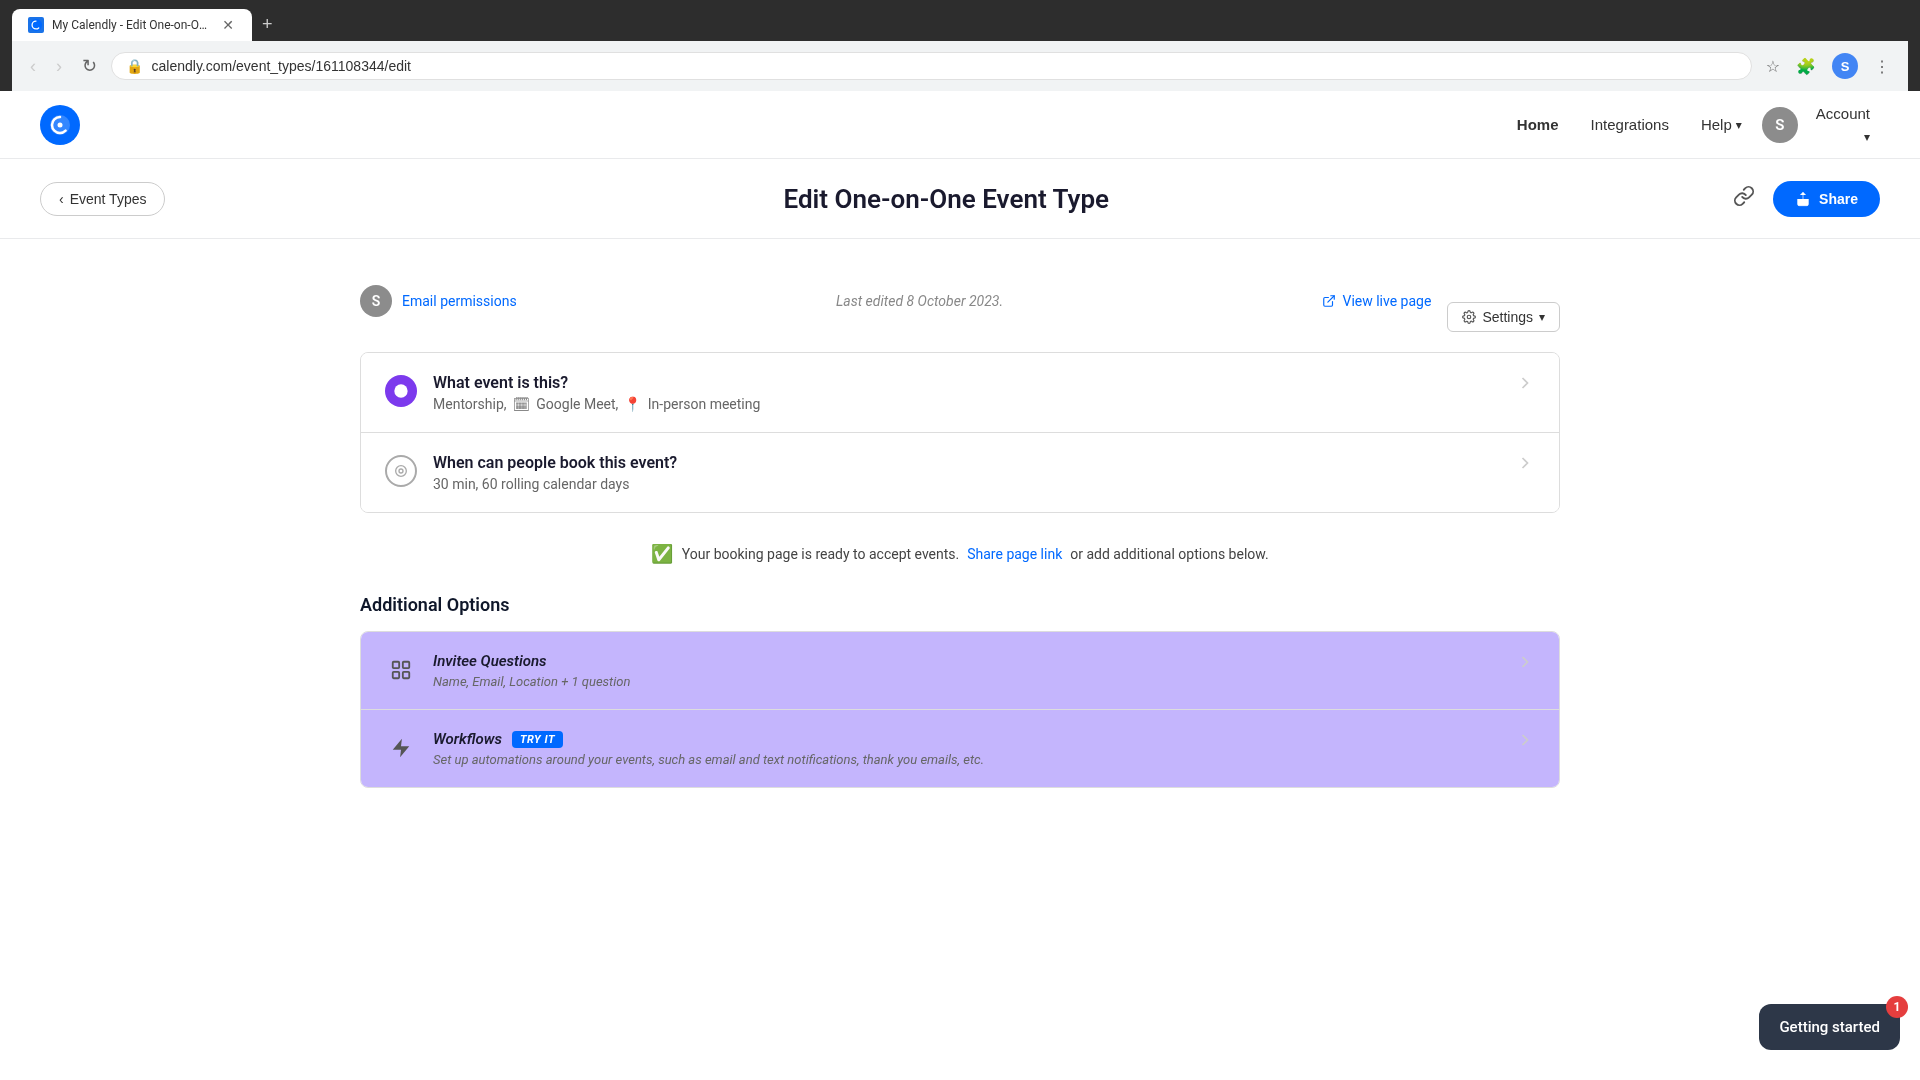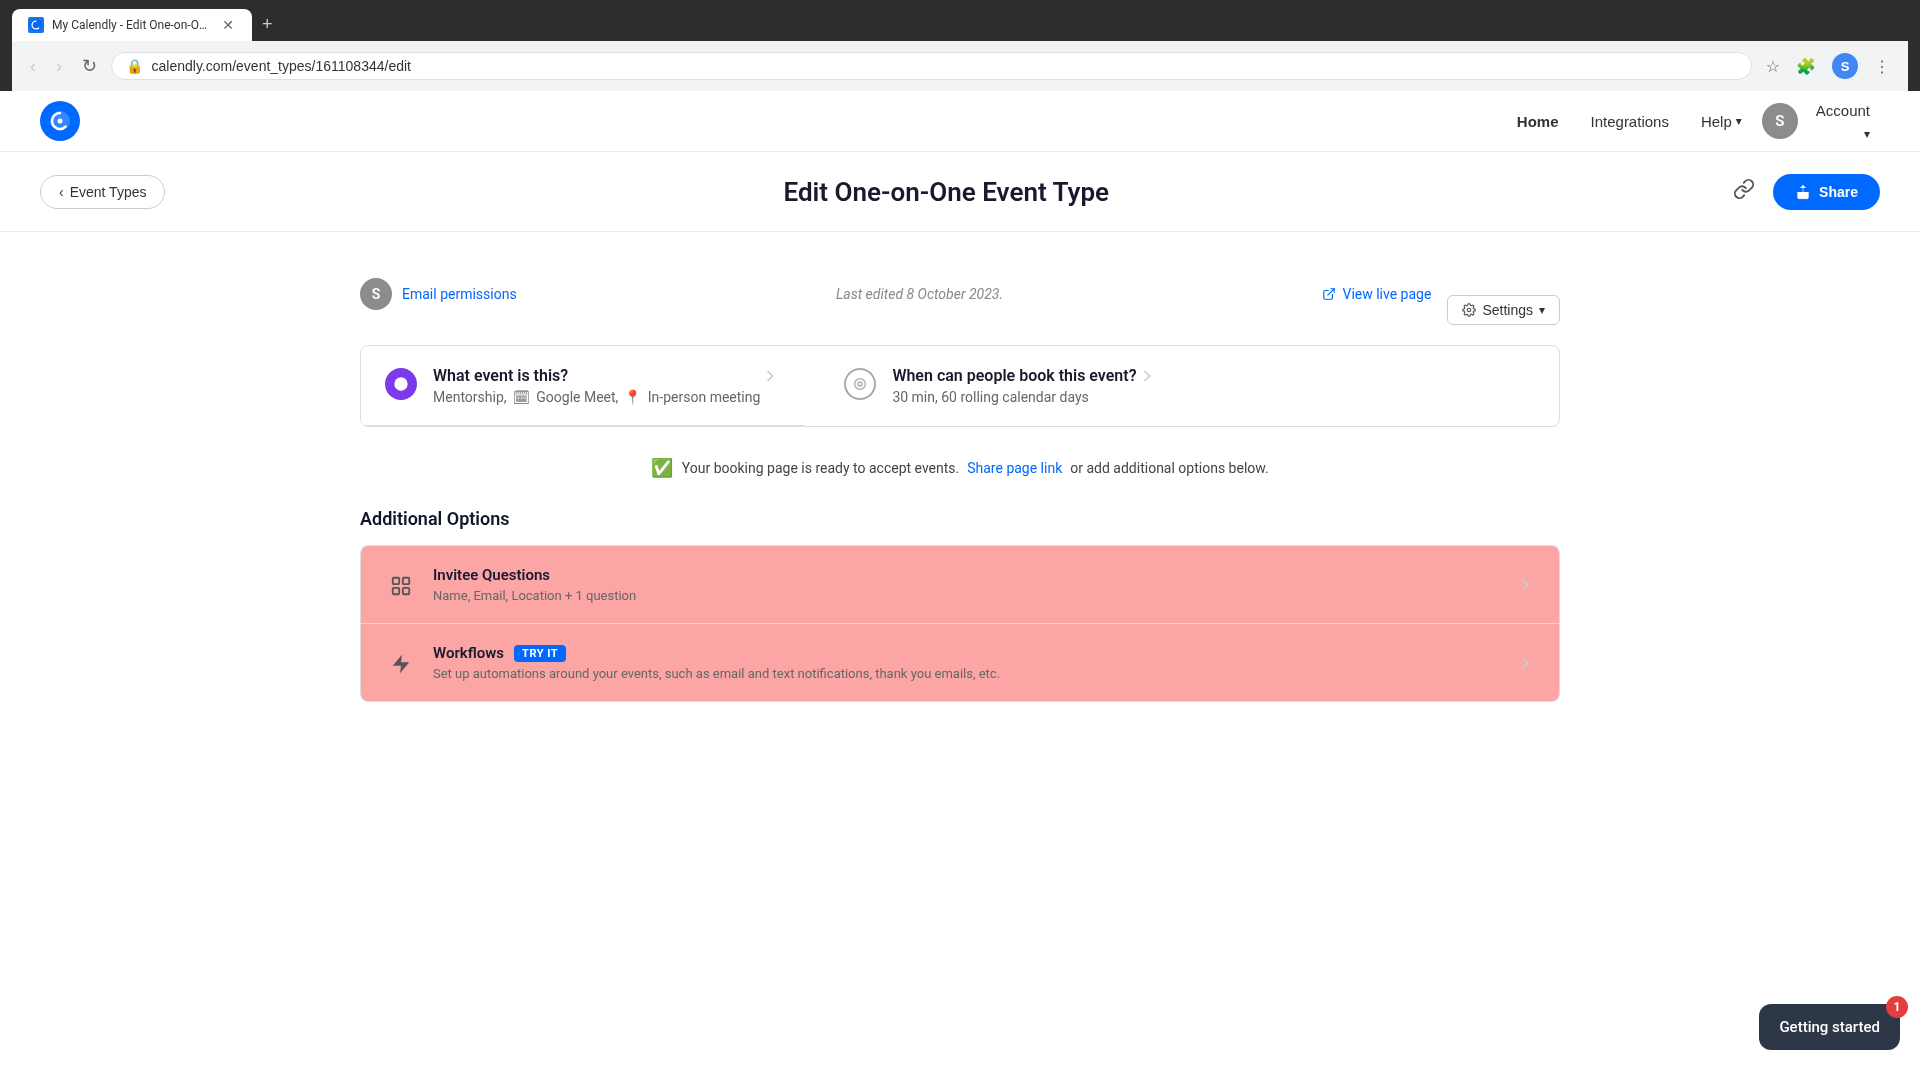--- a/index.html
+++ b/index.html
@@ -21,21 +21,21 @@
     .address-bar .lock-icon { color: #666; font-size: 14px; }
     .address-url { flex: 1; font-size: 14px; color: #333; border: none; outline: none; background: transparent; }
     .toolbar-actions { display: flex; align-items: center; gap: 4px; }
     .toolbar-action-btn { background: none; border: none; color: #666; font-size: 16px; cursor: pointer; padding: 4px 6px; border-radius: 50%; }
     .profile-circle-small { width: 26px; height: 26px; border-radius: 50%; background: #4285f4; color: white; display: flex; align-items: center; justify-content: center; font-size: 13px; font-weight: 600; }
 
     
     .page { background: #fff; min-height: calc(1080px - 70px); }
 
     
-    .top-nav { display: flex; align-items: center; padding: 0 40px; height: 61px; border-bottom: 1px solid #e9eaec; }
+    .top-nav { display: flex; align-items: center; padding: 0 40px; height: 68px; border-bottom: 1px solid #e9eaec; }
     .logo { display: flex; align-items: center; gap: 8px; }
     .logo-circle { width: 40px; height: 40px; background: #0069ff; border-radius: 50%; display: flex; align-items: center; justify-content: center; }
     .logo-circle svg { width: 24px; height: 24px; }
     .nav-links { margin-left: auto; display: flex; align-items: center; gap: 8px; }
     .nav-link { background: none; border: none; font-size: 15px; color: #333; cursor: pointer; padding: 8px 12px; border-radius: 6px; }
     .nav-link.active { font-weight: 600; }
     .nav-link-with-arrow { display: flex; align-items: center; gap: 4px; }
     .profile-avatar { width: 36px; height: 36px; border-radius: 50%; background: #8c8c8c; color: white; display: flex; align-items: center; justify-content: center; font-size: 15px; font-weight: 600; }
     .account-btn { display: flex; align-items: flex-end; gap: 8px; background: none; border: none; cursor: pointer; font-size: 15px; color: #333; padding: 6px 10px; border-radius: 6px; flex-direction: column; }
 
@@ -53,39 +53,39 @@
     
     .permissions-bar { display: flex; align-items: center; margin-bottom: 20px; }
     .permissions-avatar { width: 32px; height: 32px; border-radius: 50%; background: #8c8c8c; color: white; display: flex; align-items: center; justify-content: center; font-size: 14px; font-weight: 600; margin-right: 10px; }
     .edit-permissions-link { color: #0069ff; font-size: 14px; text-decoration: none; cursor: pointer; }
     .last-edited { flex: 1; text-align: center; color: #888; font-size: 14px; font-style: italic; }
     .page-actions { display: flex; align-items: center; gap: 16px; }
     .view-live-link { display: flex; align-items: center; gap: 6px; color: #0069ff; font-size: 14px; text-decoration: none; cursor: pointer; }
     .settings-btn { display: flex; align-items: center; gap: 6px; border: 1px solid #ccc; border-radius: 6px; padding: 6px 14px; background: none; cursor: pointer; font-size: 14px; color: #333; margin-top: 33px; }
 
     
-    .event-cards { display: flex; flex-direction: row; gap: 16px; border: 1px solid #ddd; border-radius: 8px; overflow: hidden; margin-bottom: 30px; }
+    .event-cards { display: flex; flex-direction: column; gap: 0; border: 1px solid #ddd; border-radius: 8px; overflow: hidden; margin-bottom: 30px; }
     .event-card { display: flex; align-items: flex-start; padding: 20px 24px; cursor: pointer; background: #fff; border-bottom: 1px solid #ddd; }
     .event-card:last-child { border-bottom: none; }
     .event-card-icon { width: 32px; height: 32px; border-radius: 50%; display: flex; align-items: center; justify-content: center; margin-right: 16px; flex-shrink: 0; margin-top: 2px; }
     .event-card-icon.purple { background: #7c3aed; }
     .event-card-icon.outline { border: 2px solid #aaa; background: #fff; }
     .event-card-content { flex: 1; }
     .event-card-title { font-size: 16px; font-weight: 600; color: #1a1a2e; margin-bottom: 4px; }
     .event-card-subtitle { font-size: 14px; color: #666; display: flex; align-items: flex-end; gap: 6px; }
 
     
     .status-bar { display: flex; align-items: center; justify-content: center; gap: 8px; margin-bottom: 30px; font-size: 14px; color: #444; }
     .status-check { color: #22c55e; font-size: 18px; }
     .status-link { color: #0069ff; cursor: pointer; text-decoration: none; }
 
     
     .section-title { font-size: 18px; font-weight: 600; color: #0f172a; margin-bottom: 16px; }
     .option-cards { display: flex; flex-direction: column; border: 1px solid #ddd; border-radius: 8px; overflow: hidden; }
-    .option-card { display: flex; align-items: center; padding: 20px 24px; cursor: pointer; background: #fca5a5; border-bottom: 1px solid #ddd; }
+    .option-card { display: flex; align-items: flex-start; padding: 20px 24px; cursor: pointer; background: #c4b5fd; border-bottom: 1px solid #ddd; font-style: italic; }
     .option-card:last-child { border-bottom: none; }
     .option-card-icon { width: 32px; height: 32px; display: flex; align-items: center; justify-content: center; margin-right: 16px; flex-shrink: 0; margin-top: 2px; color: #555; }
     .option-card-content { flex: 1; }
     .option-card-title-row { display: flex; align-items: center; gap: 10px; margin-bottom: 4px; }
     .option-card-title { font-size: 15px; font-weight: 600; color: #1a1a2e; }
     .try-it-badge { background: #0069ff; color: white; border-radius: 4px; padding: 2px 8px; font-size: 11px; font-weight: 700; letter-spacing: 0.5px; }
     .option-card-subtitle { font-size: 13px; color: #666; }
 
     
     .getting-started-widget { position: fixed; bottom: 30px; right: 20px; background: #2d3748; color: white; border-radius: 12px; padding: 14px 20px; font-size: 15px; font-weight: 500; cursor: pointer; display: flex; align-items: center; gap: 10px; z-index: 100; }

